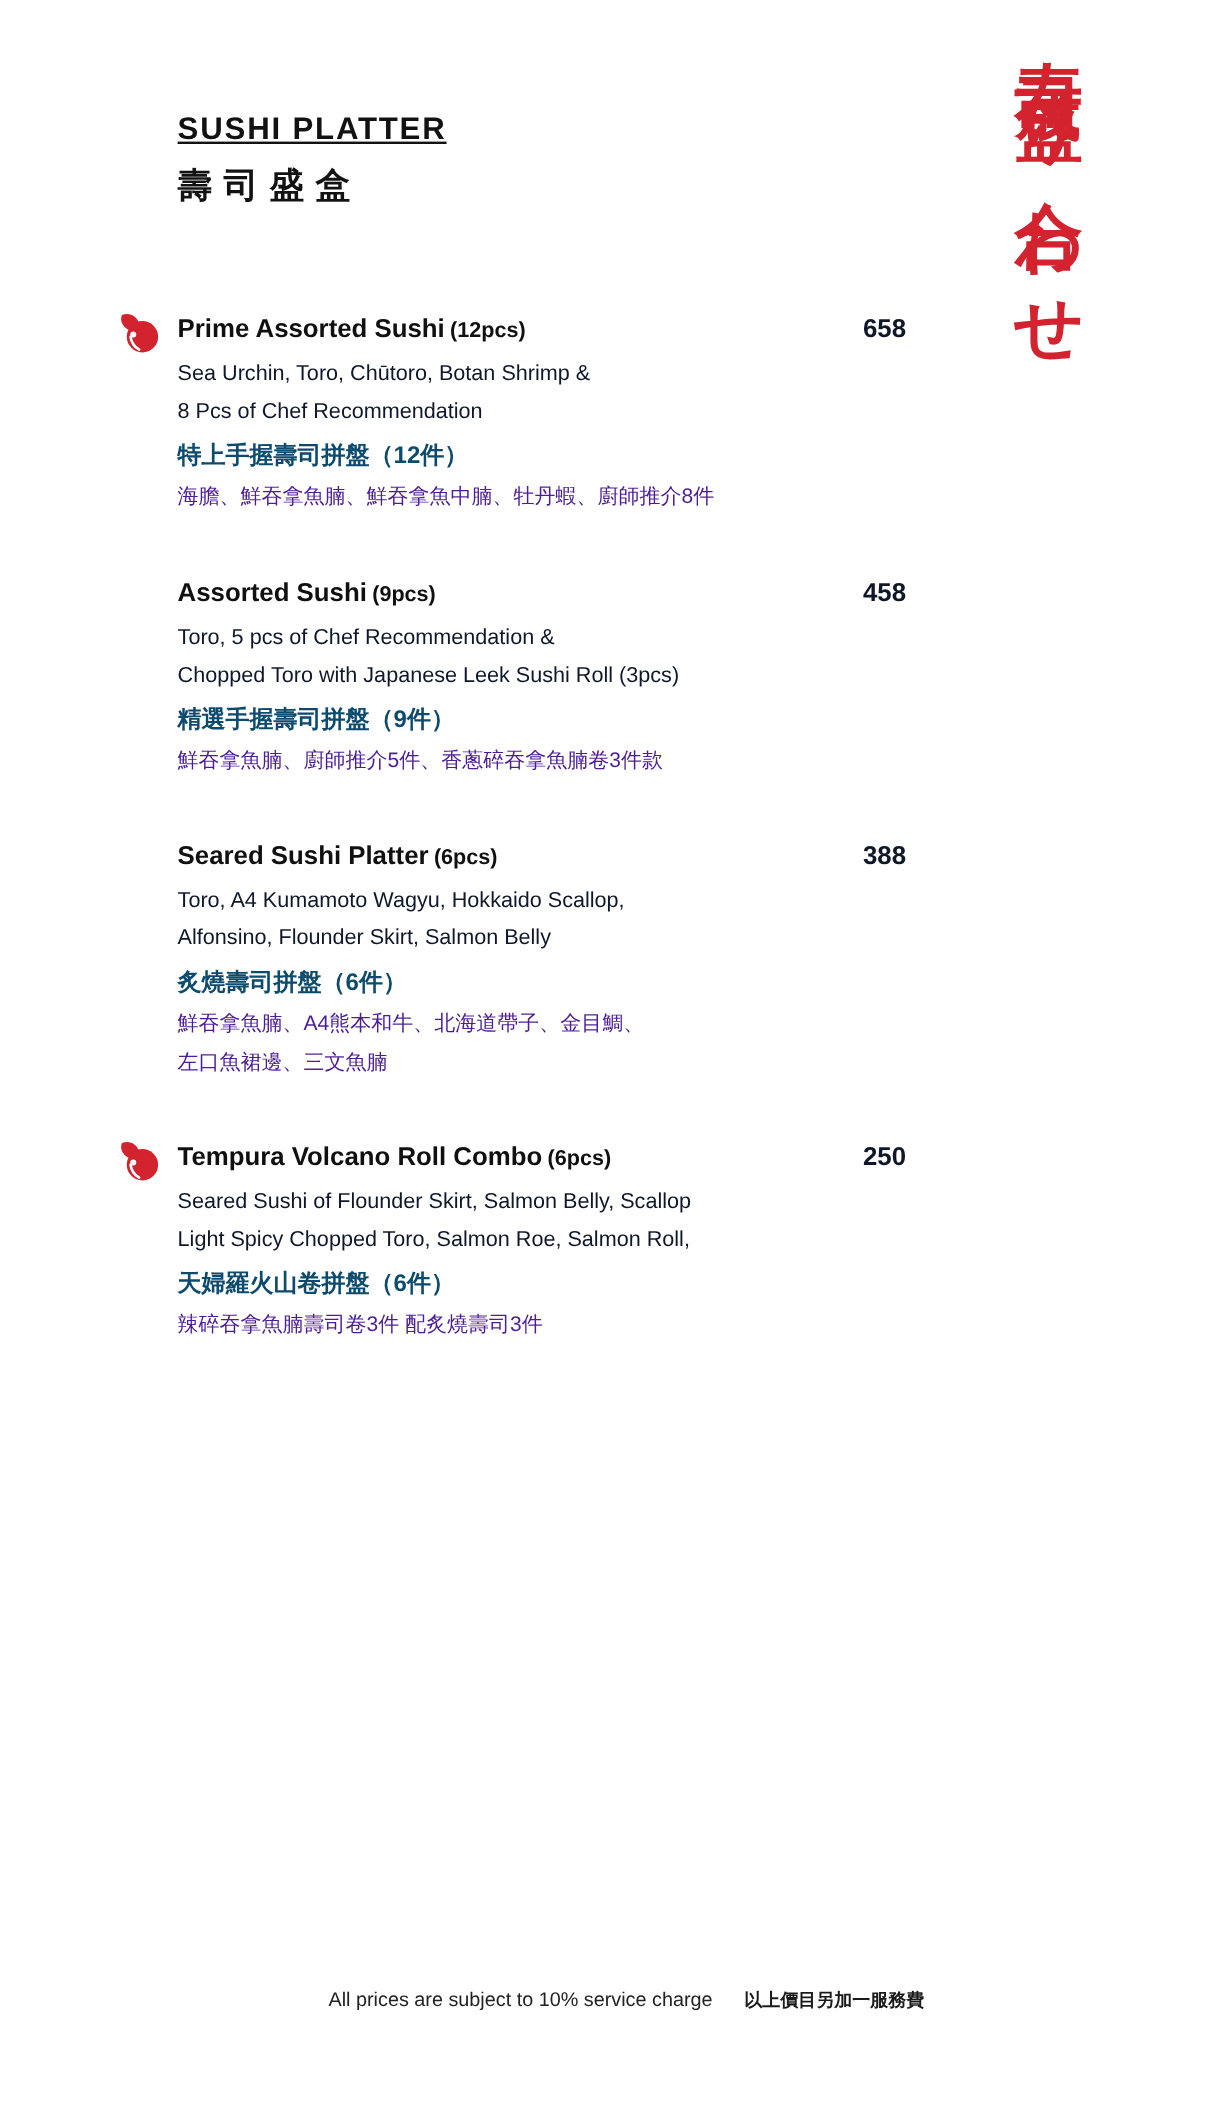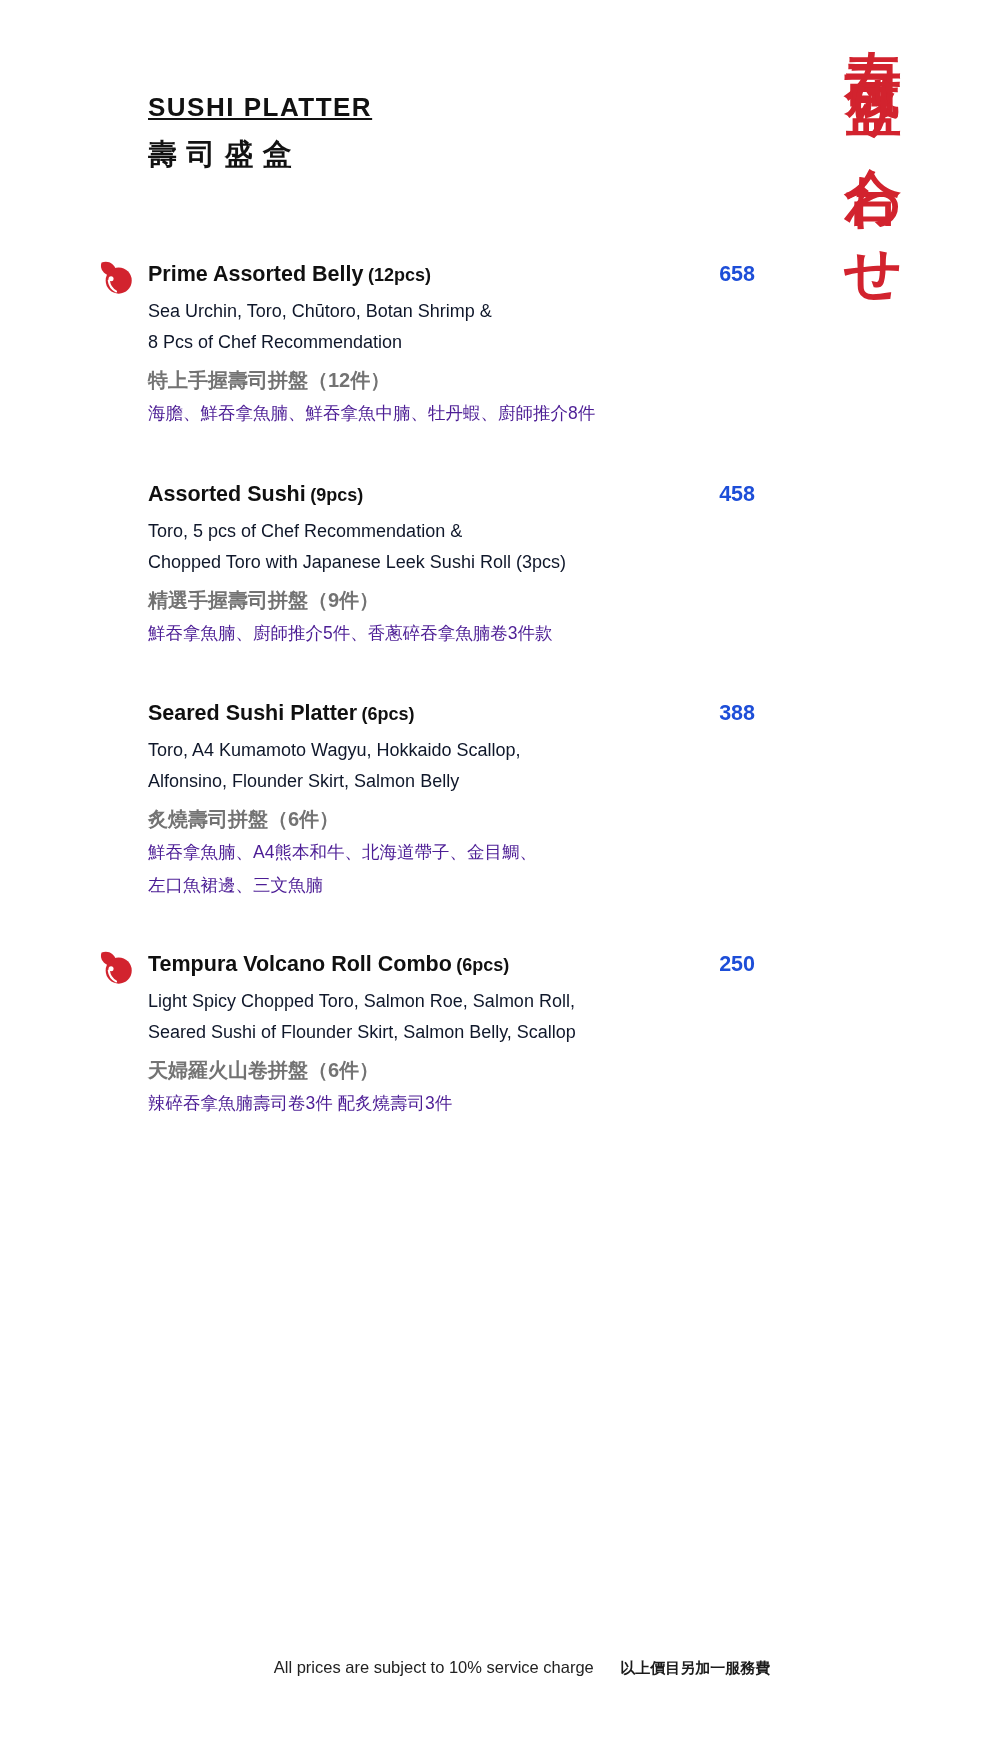--- a/index.html
+++ b/index.html
@@ -25,23 +25,23 @@
     font-size:57px; font-weight:800; letter-spacing:0.22em;
     color:#d2232e; line-height:1;
   }
   .item { position:absolute; left:148px; width:607px; }
   .item-head {
     display:flex; justify-content:space-between; align-items:baseline;
     margin-bottom:9px;
   }
   .item-name { font-size:21.5px; font-weight:bold; color:#101010; }
   .item-pcs  { font-size:18px; font-weight:bold; }
-  .item-price{ font-size:21.5px; font-weight:bold; color:#1d4ed8; }
+  .item-price{ font-size:21.5px; font-weight:bold; color:#0f172a; }
   .desc-line { font-size:18px; line-height:31px; color:#0f172a; }
-  .zh-name   { font-size:20px; font-weight:bold; line-height:34px; margin-top:5px; color:#737373; }
+  .zh-name   { font-size:20px; font-weight:bold; line-height:34px; margin-top:5px; color:#0c4a6e; }
   .zh-desc   { font-size:17.5px; line-height:33px; color:#4c1d95; }
   .fish { position:absolute; left:-50px; top:-3px; width:36px; height:36px; }
   .footer {
     position:absolute; top:1658px; left:0; width:100%;
     text-align:center; white-space:nowrap;
   }
   .footer-en { font-size:16.5px; color:#222;margin-left:40px; }
   .footer-zh { font-size:15px; font-weight:bold; color:#1a1a1a; margin-left:22px; }
 </style>
 </head>
@@ -58,21 +58,21 @@
 
   <div class="item" style="top:262px;">
     <svg class="fish" viewBox="0 0 40 40">
       <path d="M4 4 C11 1 18 5 20 12 L11 18 C4 15 2 9 4 4 Z" fill="#d2232e"></path>
       <circle cx="23" cy="24" r="14.5" fill="#d2232e"></circle>
       <circle cx="14.5" cy="22" r="2.8" fill="#ffffff"></circle>
       <path d="M20 36 q-7 -4 -8 -12" stroke="#ffffff" stroke-width="2.4" fill="none" stroke-linecap="round"></path>
     </svg>
     <div class="item-head">
       <div>
-        <span class="item-name">Prime Assorted Belly</span>
+        <span class="item-name">Prime Assorted Sushi</span>
         <span class="item-name item-pcs">(12pcs)</span>
       </div>
       <div class="item-price">658</div>
     </div>
     <div class="desc-line">Sea Urchin, Toro, Chūtoro, Botan Shrimp &amp;</div>
     <div class="desc-line">8 Pcs of Chef Recommendation</div>
     <div class="zh-name">特上手握壽司拼盤（12件）</div>
     <div class="zh-desc">海膽、鮮吞拿魚腩、鮮吞拿魚中腩、牡丹蝦、廚師推介8件</div>
   </div>
 
@@ -112,22 +112,22 @@
       <circle cx="14.5" cy="22" r="2.8" fill="#ffffff"></circle>
       <path d="M20 36 q-7 -4 -8 -12" stroke="#ffffff" stroke-width="2.4" fill="none" stroke-linecap="round"></path>
     </svg>
     <div class="item-head">
       <div>
         <span class="item-name">Tempura Volcano Roll Combo</span>
         <span class="item-name item-pcs">(6pcs)</span>
       </div>
       <div class="item-price">250</div>
     </div>
+    <div class="desc-line">Seared Sushi of Flounder Skirt, Salmon Belly, Scallop</div>
     <div class="desc-line">Light Spicy Chopped Toro, Salmon Roe, Salmon Roll,</div>
-    <div class="desc-line">Seared Sushi of Flounder Skirt, Salmon Belly, Scallop</div>
     <div class="zh-name">天婦羅火山卷拼盤（6件）</div>
     <div class="zh-desc">辣碎吞拿魚腩壽司卷3件 配炙燒壽司3件</div>
   </div>
 
   <div class="footer">
     <span class="footer-en">All prices are subject to 10% service charge</span>
     <span class="footer-zh">以上價目另加一服務費</span>
   </div>
 
 </div>

